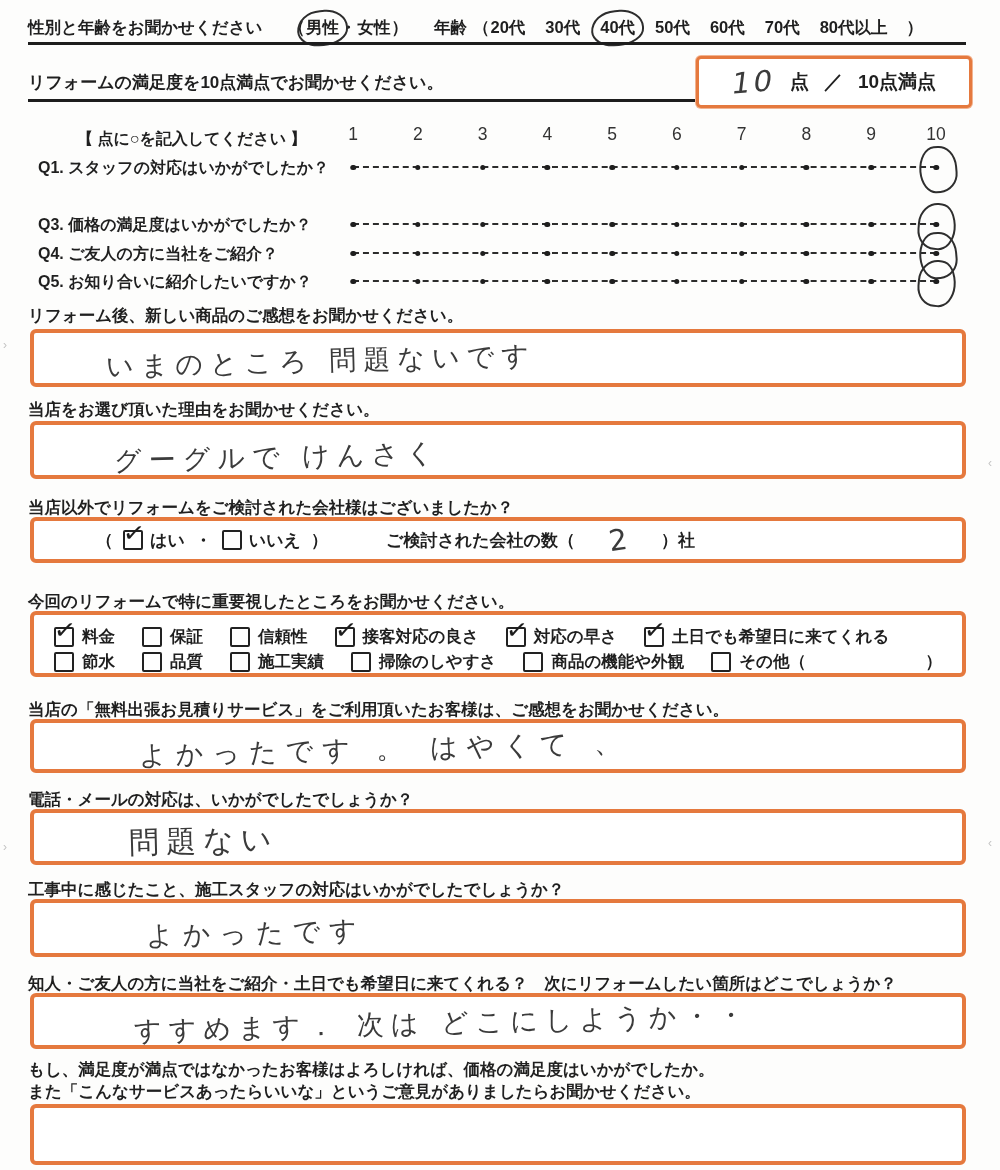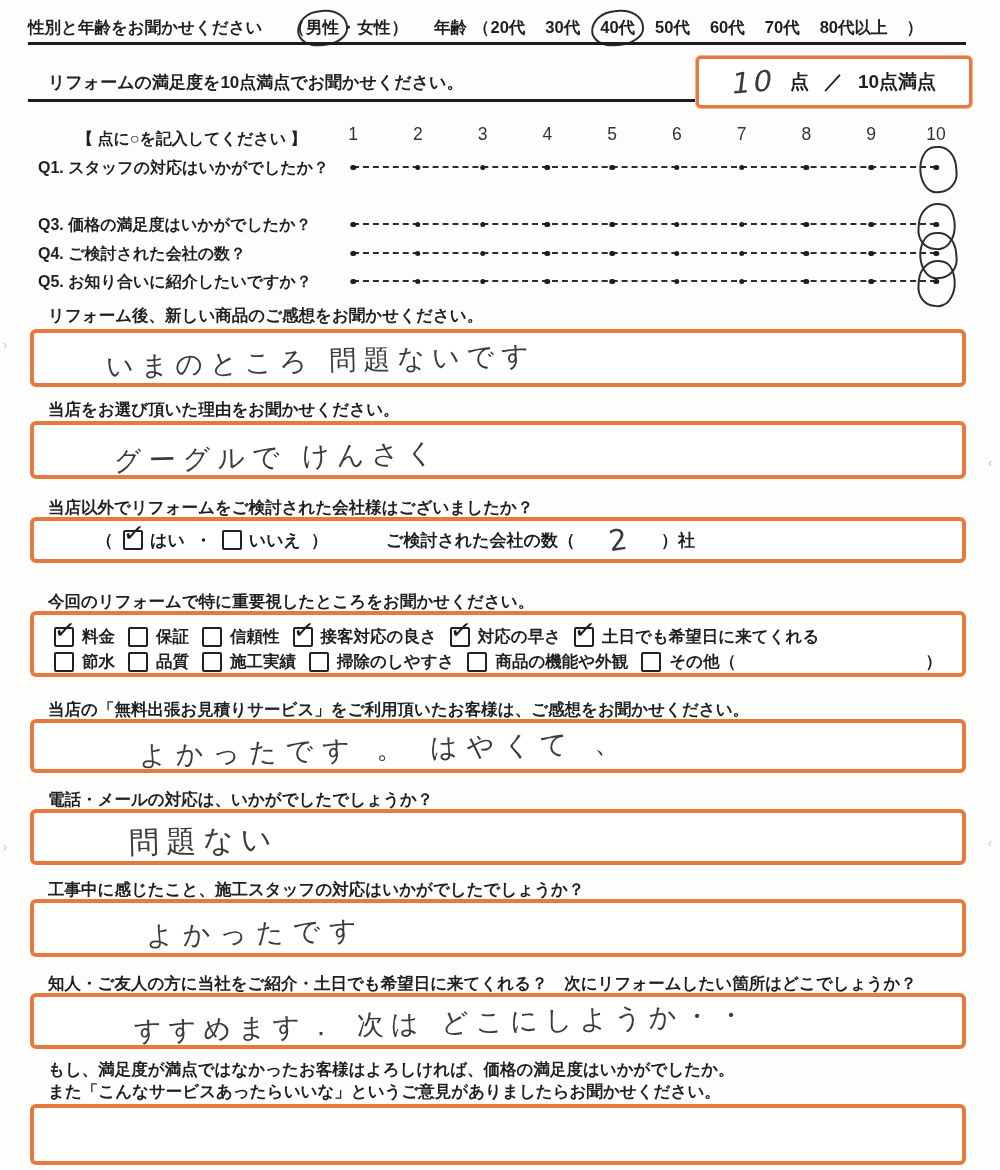--- a/index.html
+++ b/index.html
@@ -44,21 +44,21 @@
   .dots-row{position:absolute;left:353px;width:583px;top:0;height:30px;}
   .dots-row::before{content:"";position:absolute;left:0;right:0;top:14px;border-top:2px dashed #2c2c2c;}
   .dot{position:absolute;top:12.5px;width:5.5px;height:5.5px;background:#1e1e1e;border-radius:50%;
     transform:translateX(-50%);}
   .sel-circle{position:absolute;top:-6px;width:34px;height:43px;border:2px solid #2e2e2e;
     border-radius:48% 52% 55% 45% / 58% 52% 46% 54%;transform:translateX(-44%) rotate(-5deg);}
   .rating-row:nth-of-type(odd) .sel-circle{transform:translateX(-48%) rotate(5deg);
     border-radius:55% 45% 48% 52% / 50% 58% 52% 46%;}
 
   
-  .sec-label{position:absolute;left:28px;font-weight:700;font-size:16.5px;white-space:nowrap;margin-left:20px;}
+  .sec-label{position:absolute;left:28px;font-weight:700;font-size:16.5px;white-space:nowrap;}
   .answer-box{position:absolute;left:30px;width:936px;box-sizing:border-box;background:#fff;
     border:4px solid var(--accent);border-radius:6px;}
   .box-hand{position:absolute;font-size:27px;letter-spacing:7px;white-space:nowrap;
     transform:rotate(-1.5deg);}
   #product-hand{left:72px;top:10px;}
   #reason-hand{left:80px;top:14px;}
   #estimate-hand{left:105px;top:8px;letter-spacing:9px;}
   #phone-hand{left:95px;top:8px;font-size:30px;}
   #construction-hand{left:112px;top:12px;letter-spacing:9px;}
   #recommend-hand{left:100px;top:8px;}
@@ -69,21 +69,21 @@
     border-radius:2px;background:#fff;flex:none;}
   .cb.checked::after{content:"✓";position:absolute;left:-2px;top:-14px;font-size:26px;
     font-weight:400;color:#1d1d1d;transform:rotate(7deg);}
   .cb-pair{display:flex;align-items:center;gap:7px;margin:0 10px;}
   #competitor-count-label{margin-left:58px;}
   #competitor-count{display:inline-block;width:86px;text-align:center;font-size:29px;
     transform:rotate(-8deg);}
 
   
   #priorities-box{padding:9px 20px 8px 20px;}
-  .prio-row{display:flex;align-items:center;gap:13px;height:25px;font-weight:700;font-size:16.5px;
+  .prio-row{display:flex;align-items:center;gap:27px;height:25px;font-weight:700;font-size:16.5px;
     white-space:nowrap;}
   .prio-row + .prio-row{}
   .prio-item{display:flex;align-items:center;gap:8px;}
   .prio-item.grow{flex:1;}
   .prio-spacer{flex:1;}
 
   
   #deduction-l1{top:1059px;}
   #deduction-l2{top:1081px;}
 
@@ -151,21 +151,21 @@
         <span class="dot" style="left: calc(44.4444%);"></span>
         <span class="dot" style="left: calc(55.5556%);"></span>
         <span class="dot" style="left: calc(66.6667%);"></span>
         <span class="dot" style="left: calc(77.7778%);"></span>
         <span class="dot" style="left: calc(88.8889%);"></span>
         <span class="dot" style="left: calc(100%);"></span>
         <span class="sel-circle" style="left: calc(100%);"></span>
       </span>
   </div>
   <div class="rating-row" style="top:238px">
-    <span class="rq-label">Q4. ご検討された会社の数？</span>
+    <span class="rq-label">Q4. ご友人の方に当社をご紹介？</span>
     <span class="dots-row">
         <span class="dot" style="left: calc(0%);"></span>
         <span class="dot" style="left: calc(11.1111%);"></span>
         <span class="dot" style="left: calc(22.2222%);"></span>
         <span class="dot" style="left: calc(33.3333%);"></span>
         <span class="dot" style="left: calc(44.4444%);"></span>
         <span class="dot" style="left: calc(55.5556%);"></span>
         <span class="dot" style="left: calc(66.6667%);"></span>
         <span class="dot" style="left: calc(77.7778%);"></span>
         <span class="dot" style="left: calc(88.8889%);"></span>

